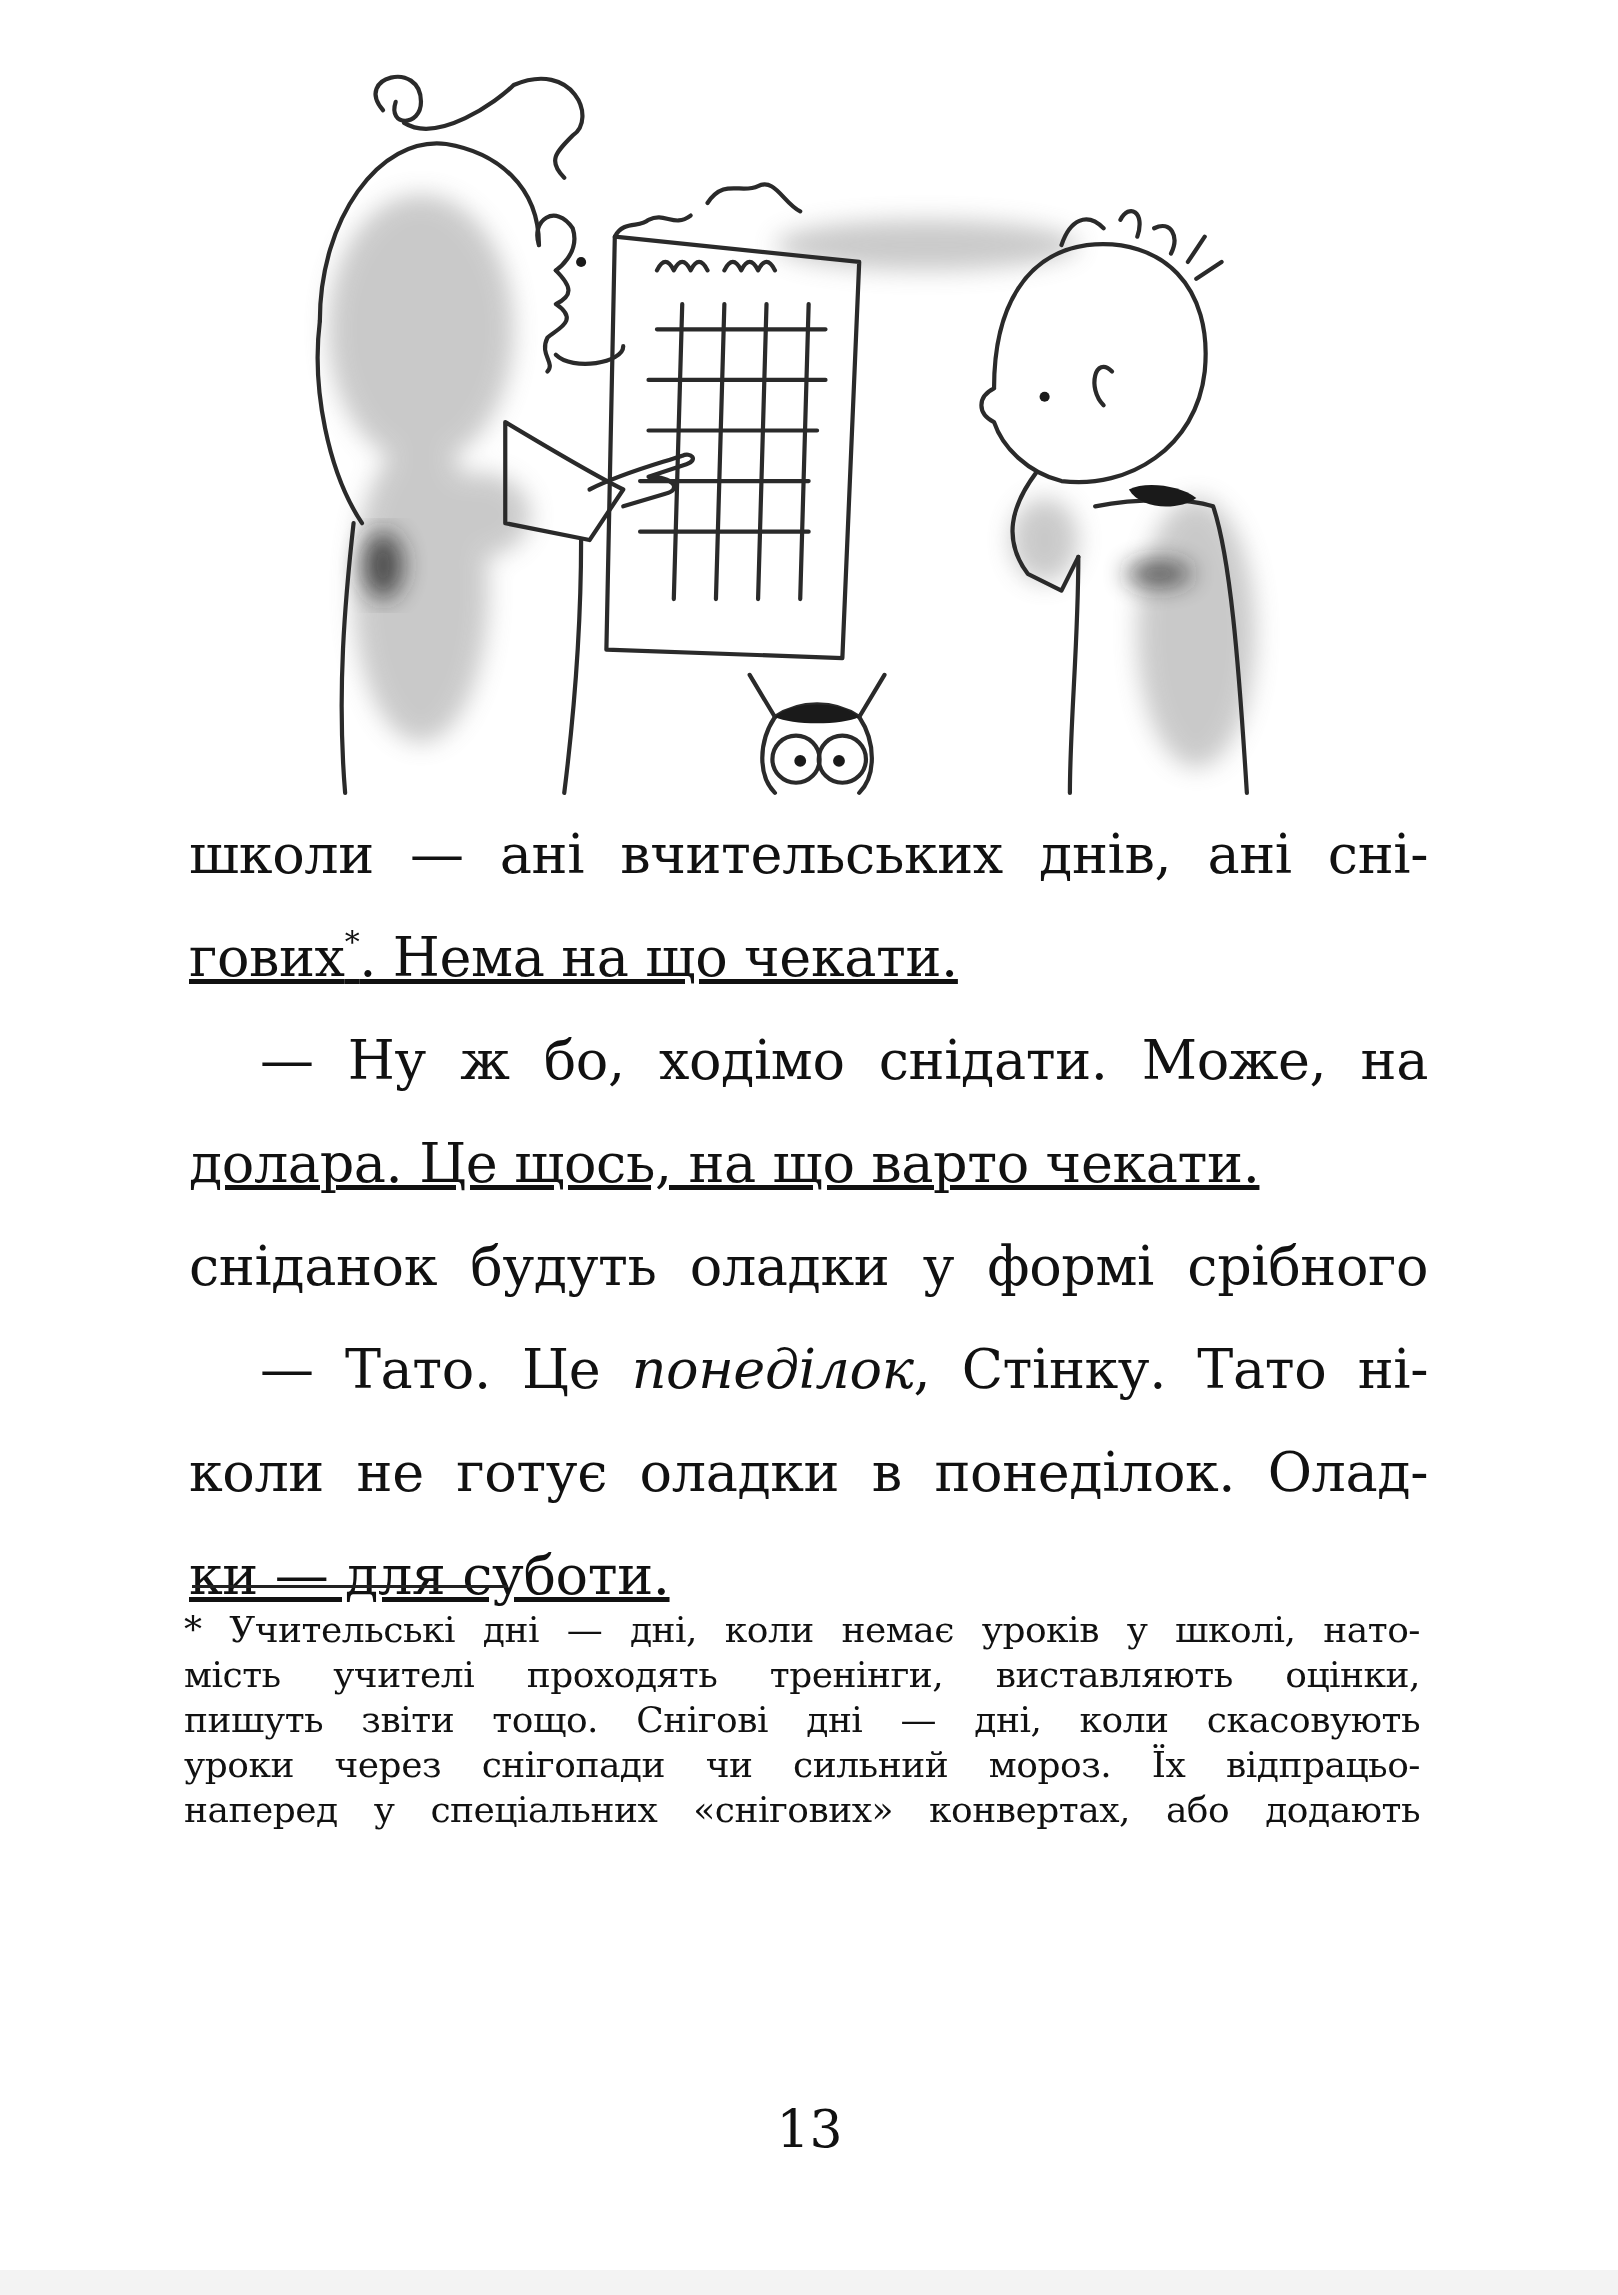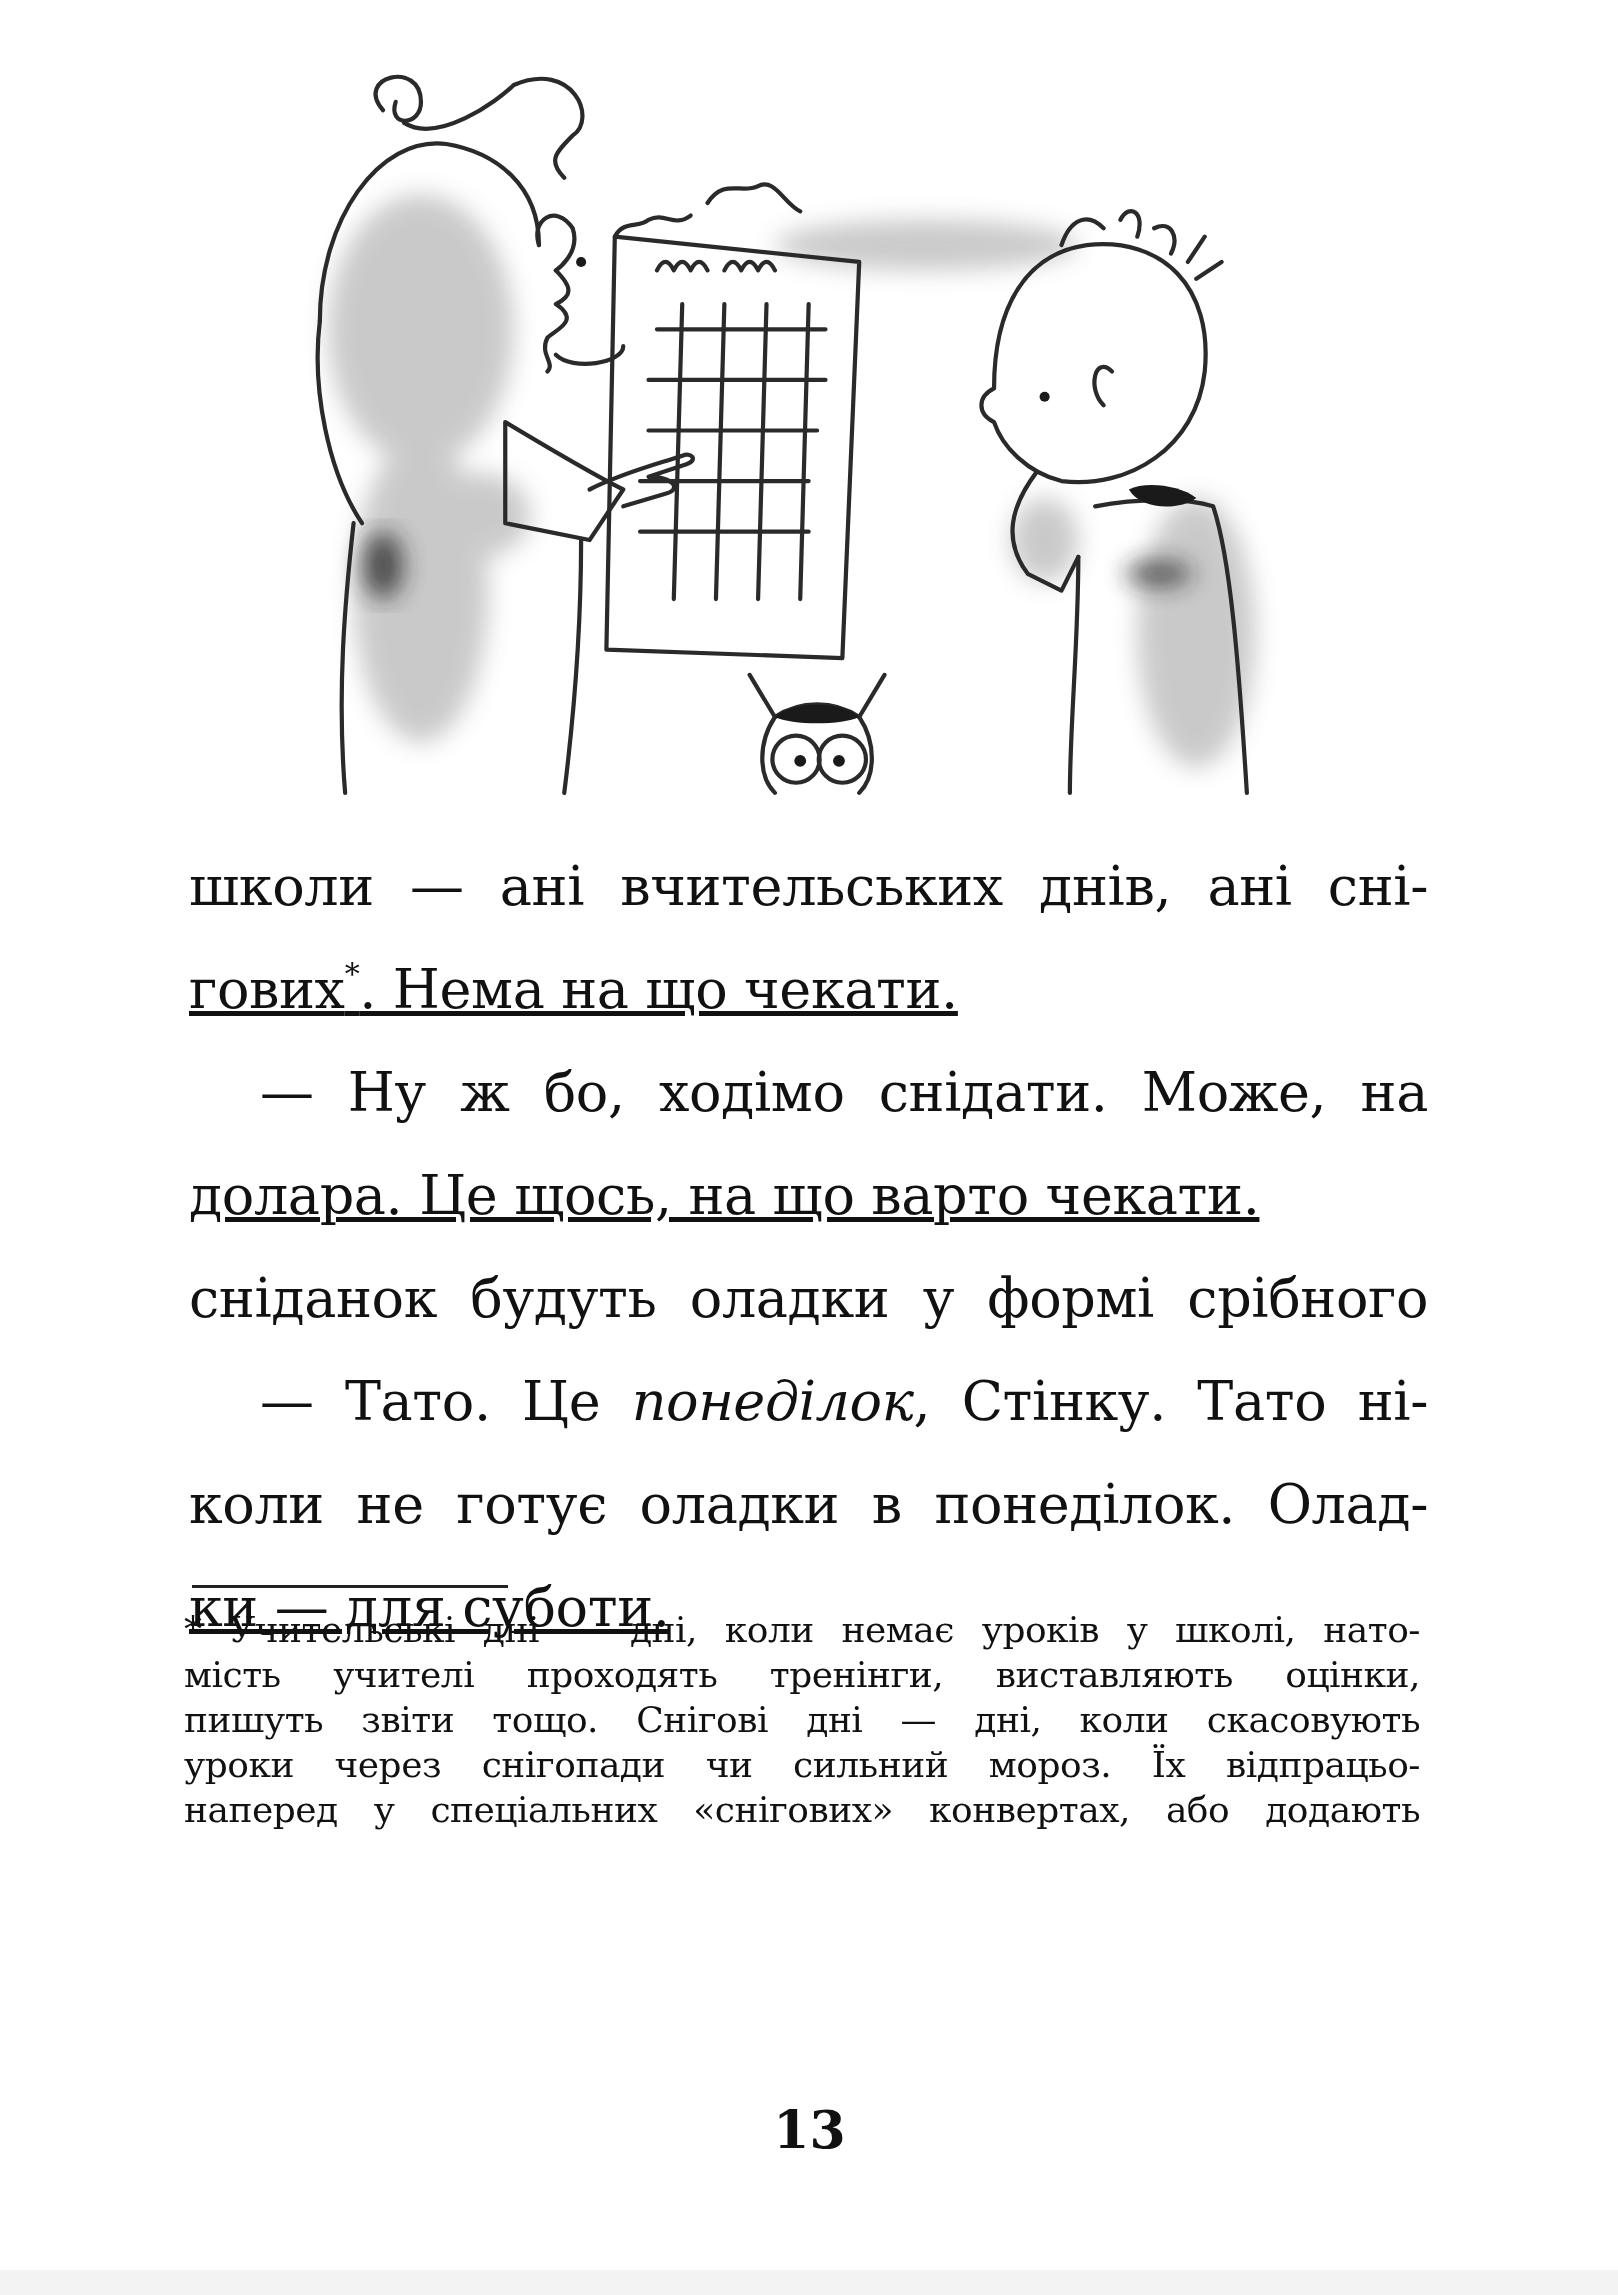--- a/index.html
+++ b/index.html
@@ -26,21 +26,21 @@
       left: 303px;
       top: 51px;
       width: 1045px;
       height: 759px;
     }
     .illustration svg { width: 100%; height: 100%; display: block; }
 
     .body-text {
       position: absolute;
       left: 189px;
-      top: 835px;
+      top: 803px;
       width: 1239px;
       font-size: 54px;
       line-height: 103px;
       letter-spacing: -0.4px;
       text-align: justify;
     }
     .body-text .line {
       display: block;
       white-space: nowrap;
       height: 103px;
@@ -79,21 +79,21 @@
     }
     .footnote .line.last { text-align-last: left; }
 
     .page-number {
       position: absolute;
       left: 0;
       width: 1619px;
       top: 2099px;
       text-align: center;
       font-size: 52px;
-      font-weight: bold;
+      font-weight: normal;
     }
   </style>
 </head>
 <body>
 
 <div class="illustration">
   <svg viewBox="0 0 1240 900" xmlns="http://www.w3.org/2000/svg">
     <defs>
       <filter id="wash" x="-20%" y="-20%" width="140%" height="140%">
         <feGaussianBlur stdDeviation="14"></feGaussianBlur>

